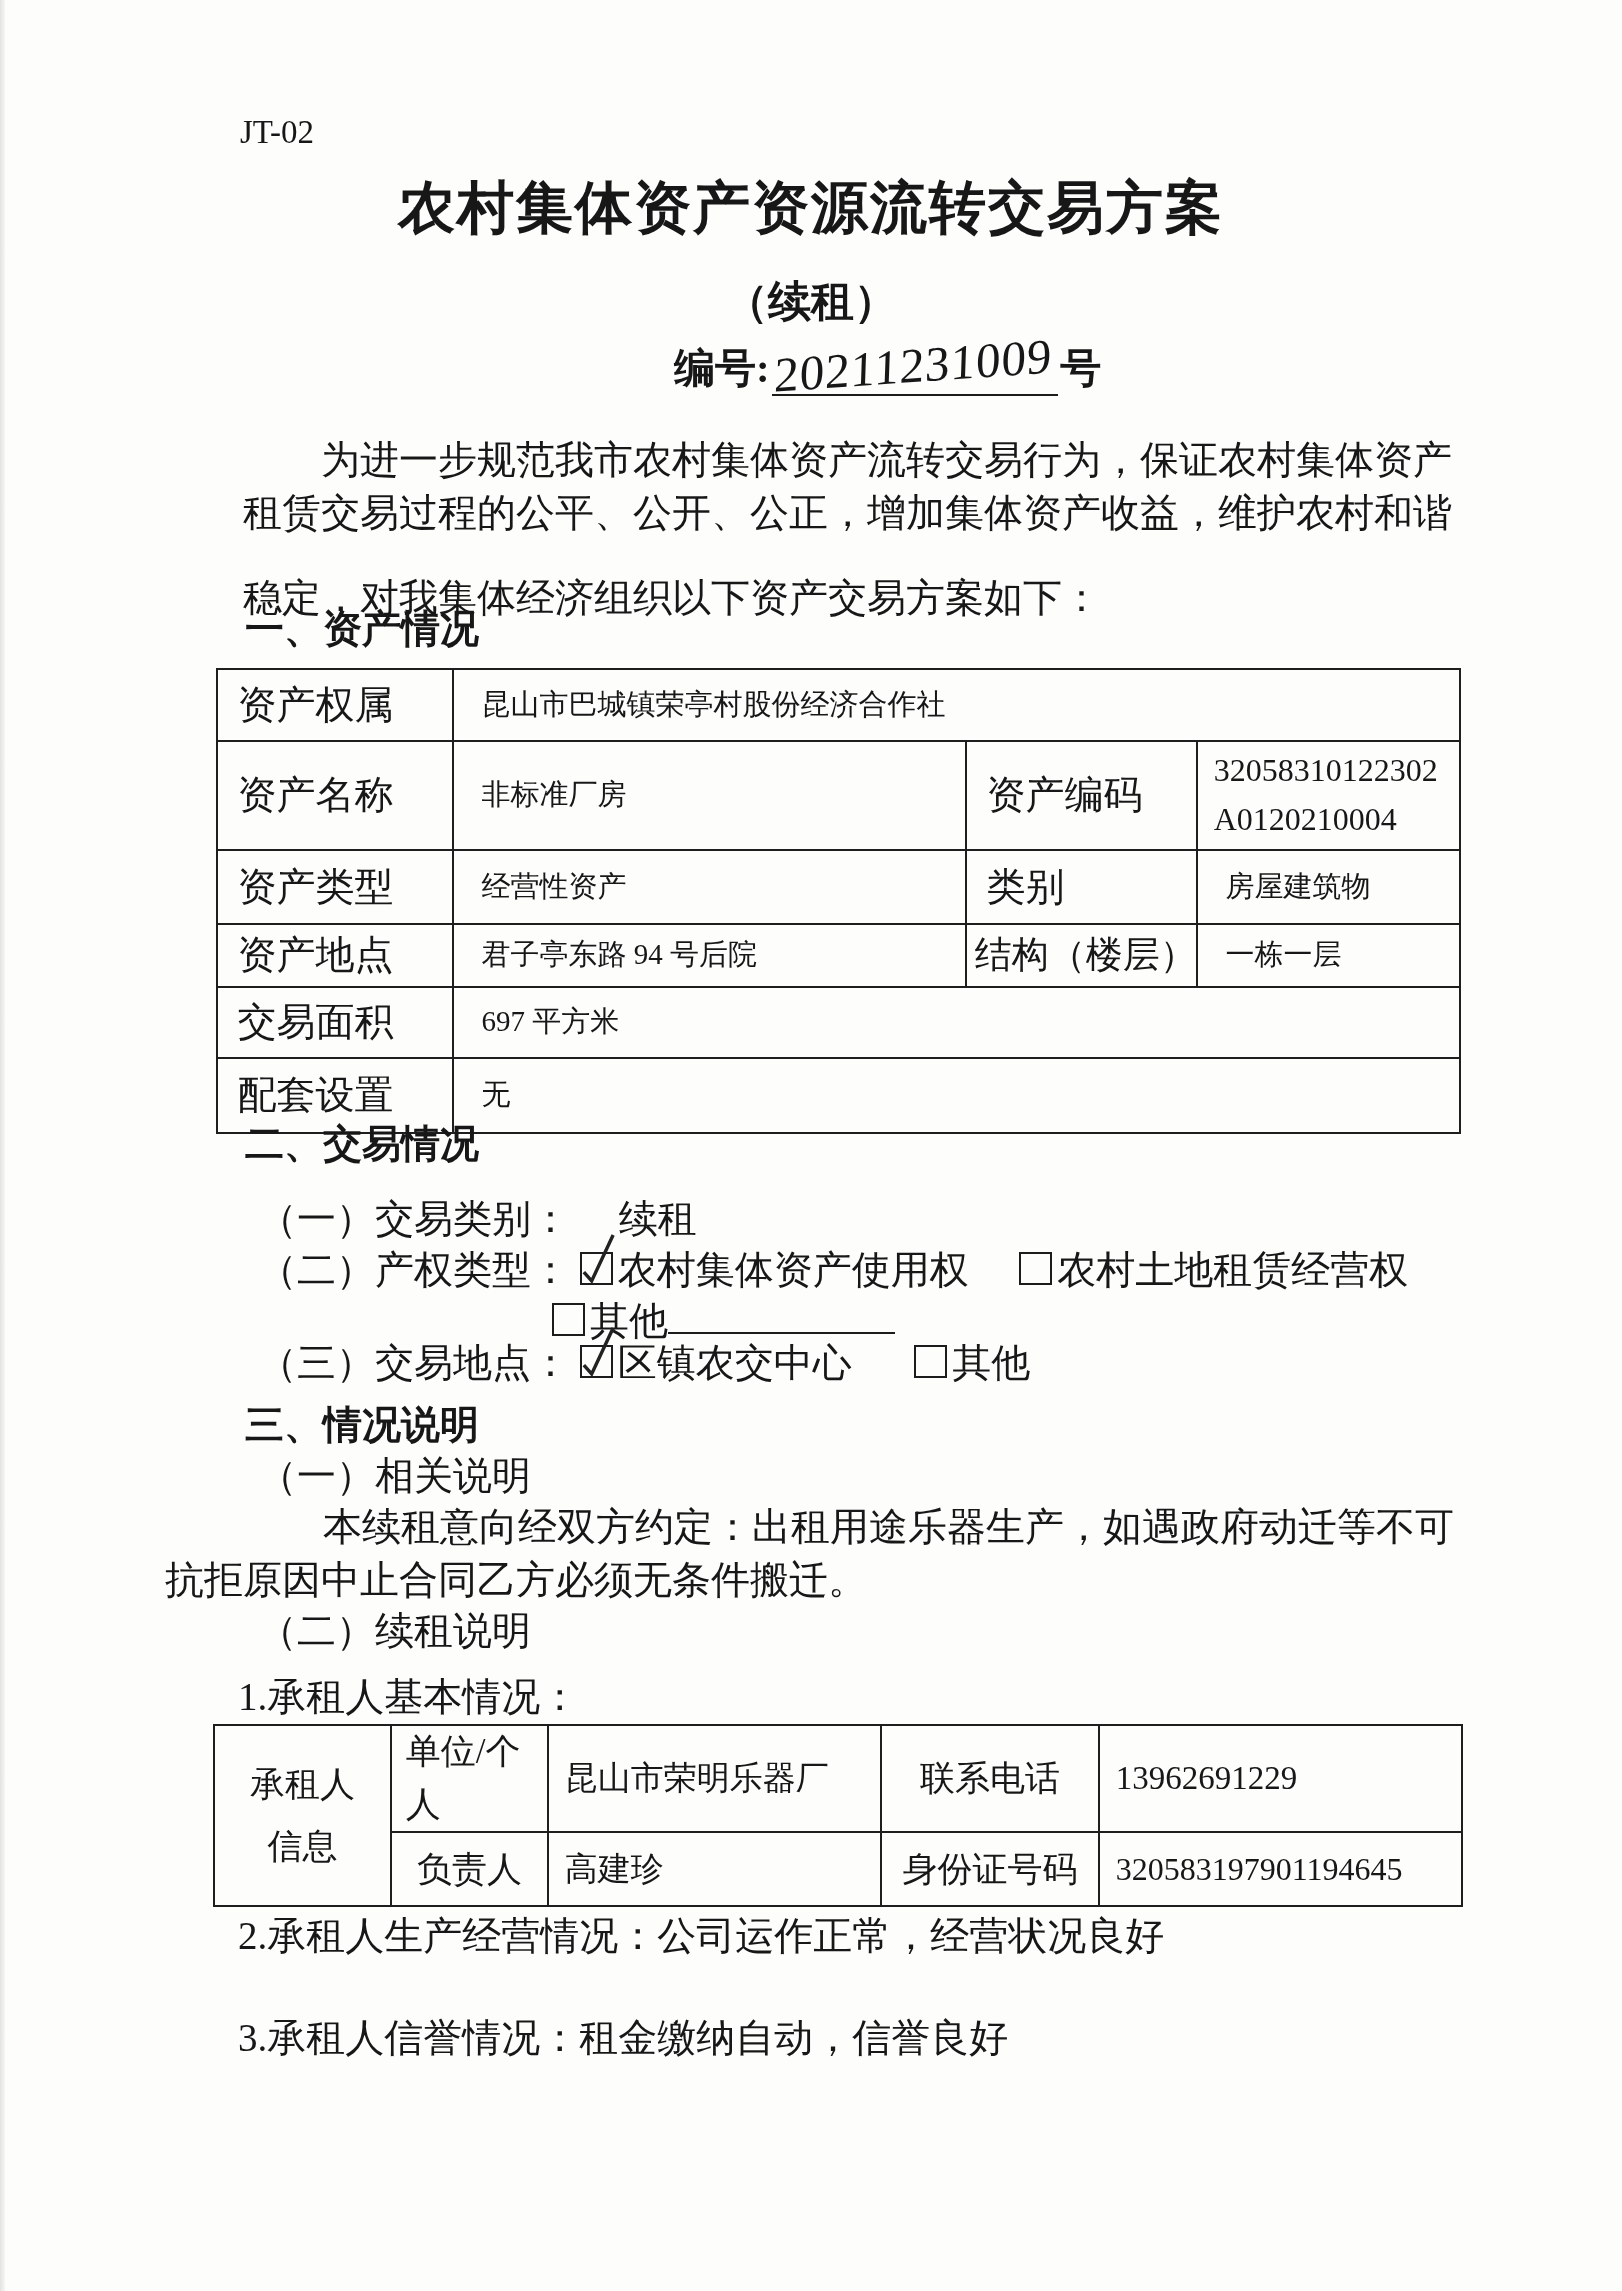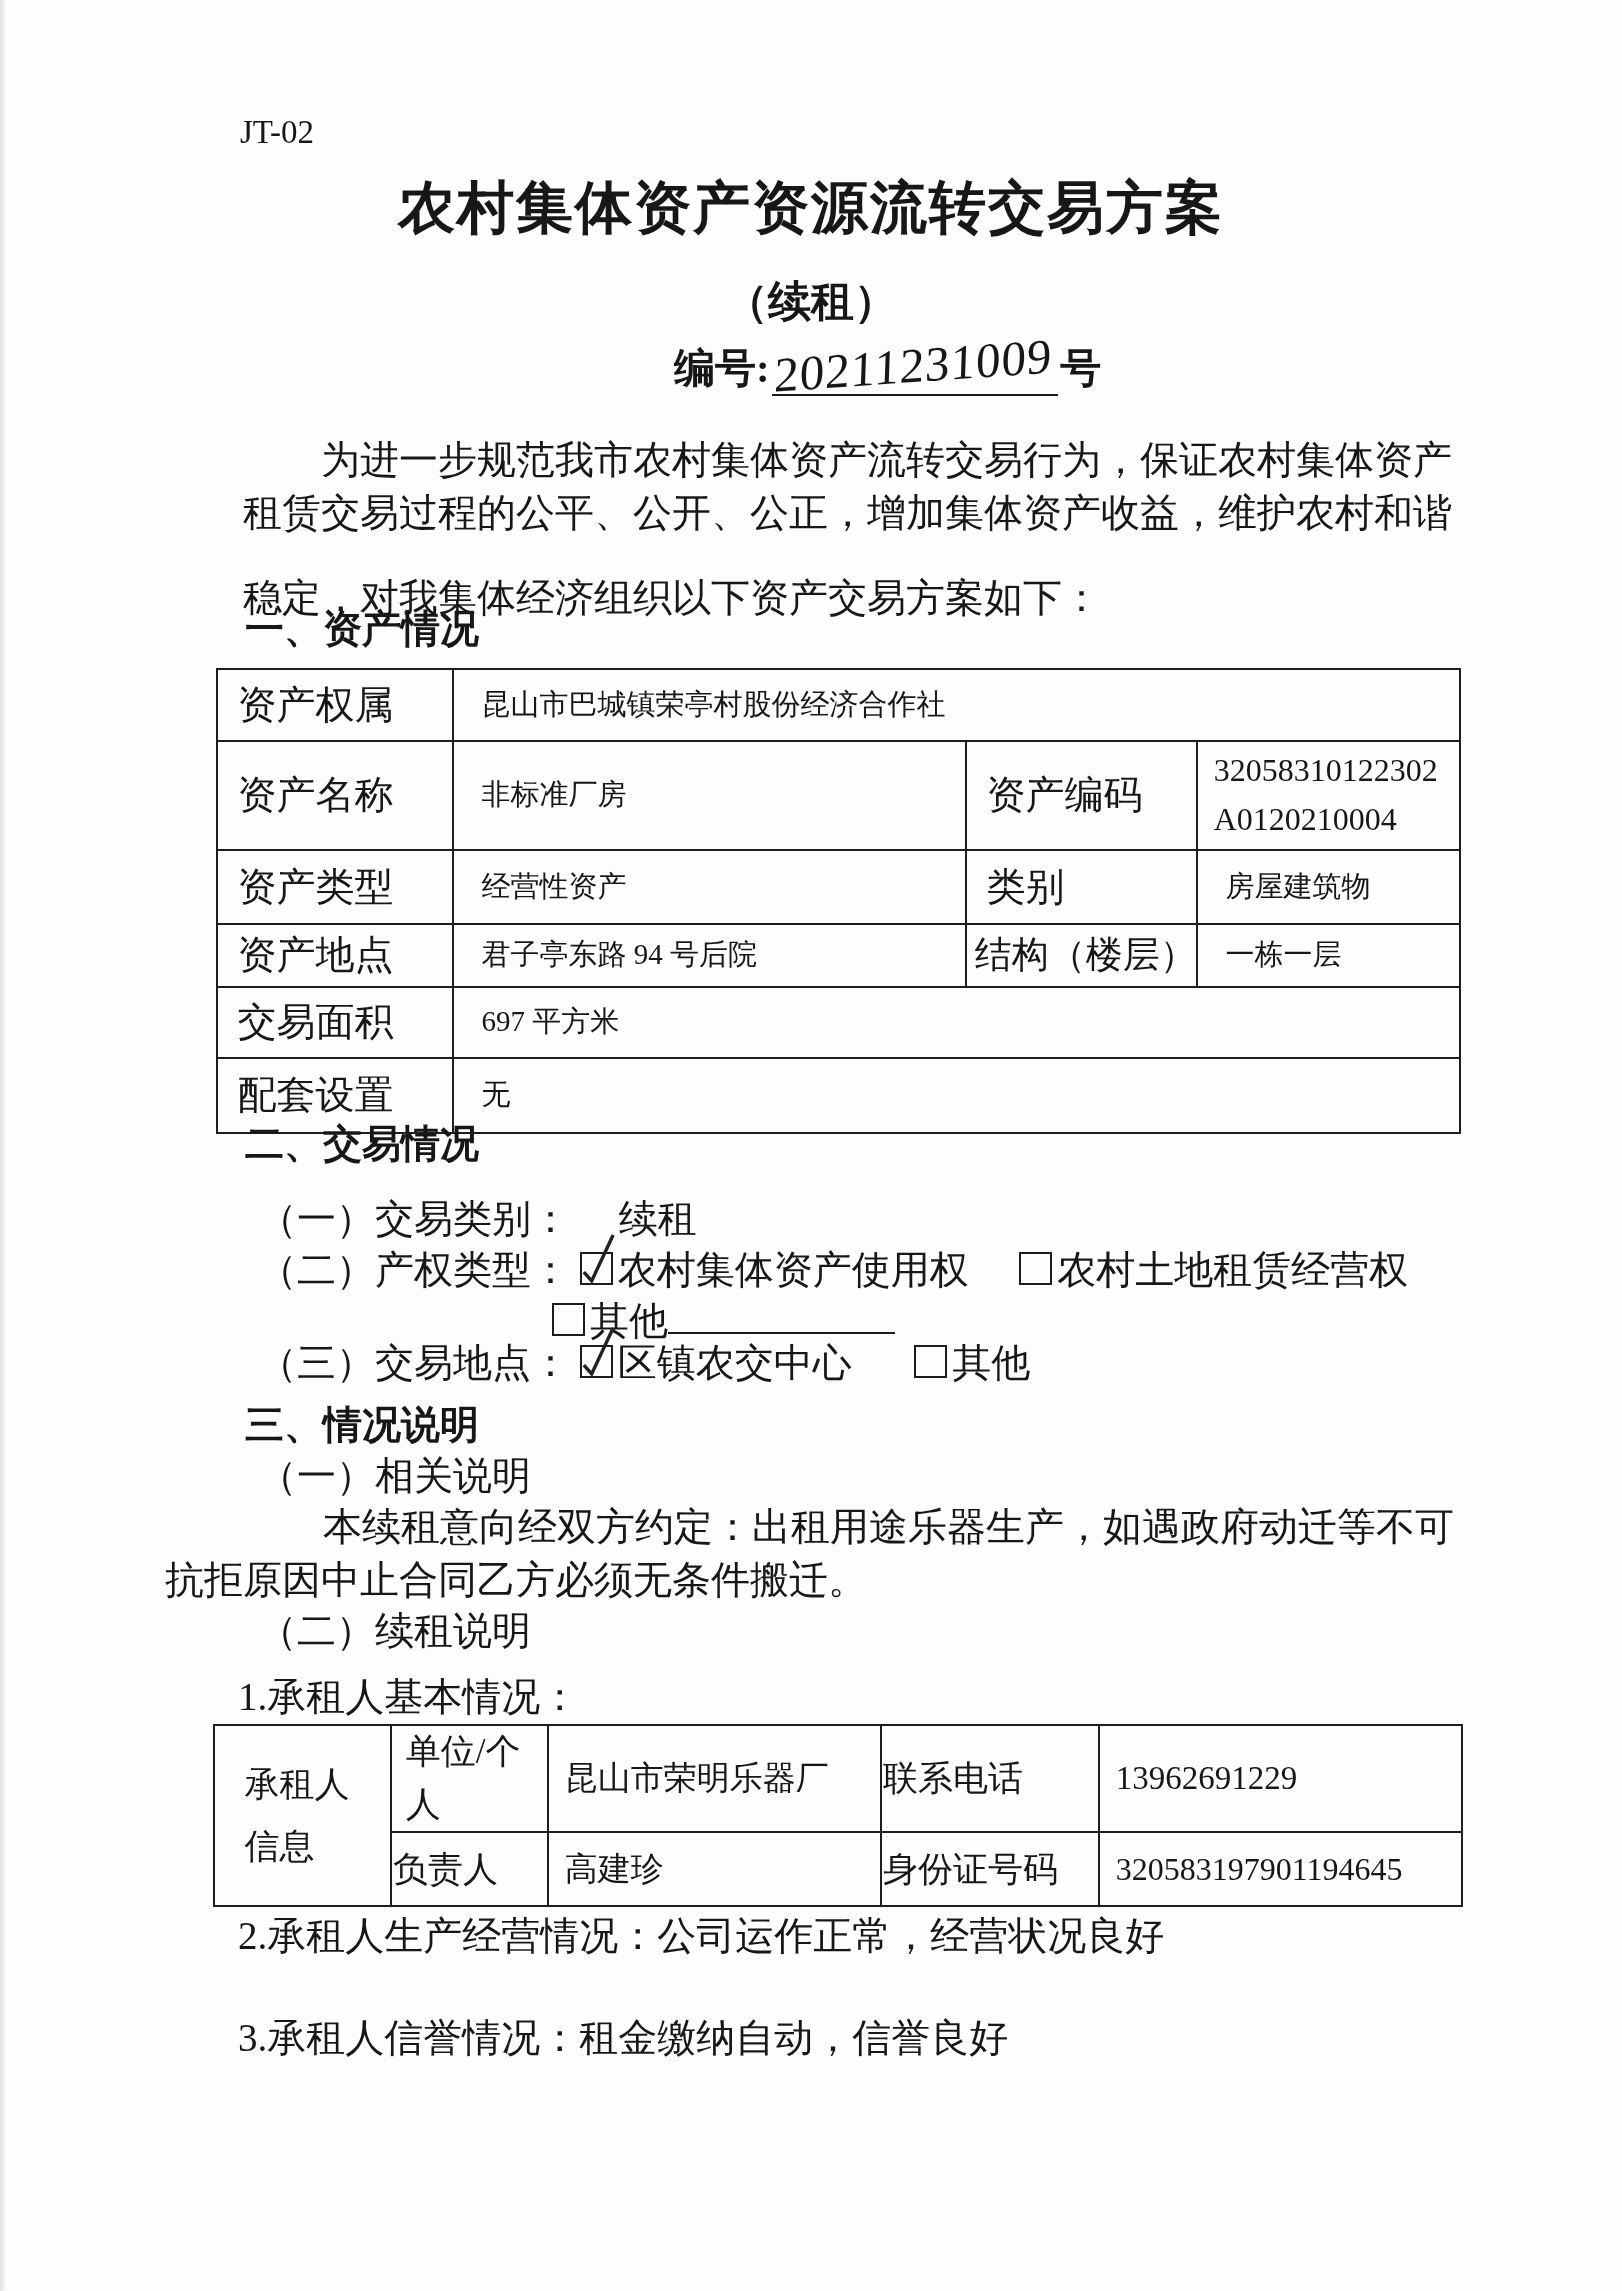--- a/index.html
+++ b/index.html
@@ -23,21 +23,21 @@
   .heading { font-size:39px; }
   table { border-collapse:collapse; table-layout:fixed; position:absolute;
           font-family:"Liberation Serif", serif; }
   td { border:2.9px solid #1e1e1e; vertical-align:middle; overflow:hidden; }
   .t1 .lbl { font-size:39px; padding-left:19.6px; white-space:nowrap; }
   .t1 .val { font-size:29px; padding-left:27.4px; }
   .t1 .code { font-size:32px; line-height:1.55; padding:3.9px 7.8px 3.9px 15.7px;
               word-break:break-all; white-space:normal; }
   .t2 td { font-size:35px; }
   .t2 .val { font-size:33px; padding-left:15.7px;margin-left:26px; }
-  .t2 .ctr { text-align:left; }
+  .t2 .ctr { text-align:center; }
   .wrapcell { white-space:normal; line-height:1.5; }
   .cb { display:inline-block; width:29px; height:29px; border:2.9px solid #1c1c1c;
         position:relative; vertical-align:-2px; margin-right:4.9px; }
   .cb svg { position:absolute; left:-3.9px; top:-27.4px; overflow:visible; }
   .blank { display:inline-block; width:227px; height:35px; border-bottom:2.9px solid #1c1c1c; }
 </style>
 </head>
 <body>
 
 <div class="page">

